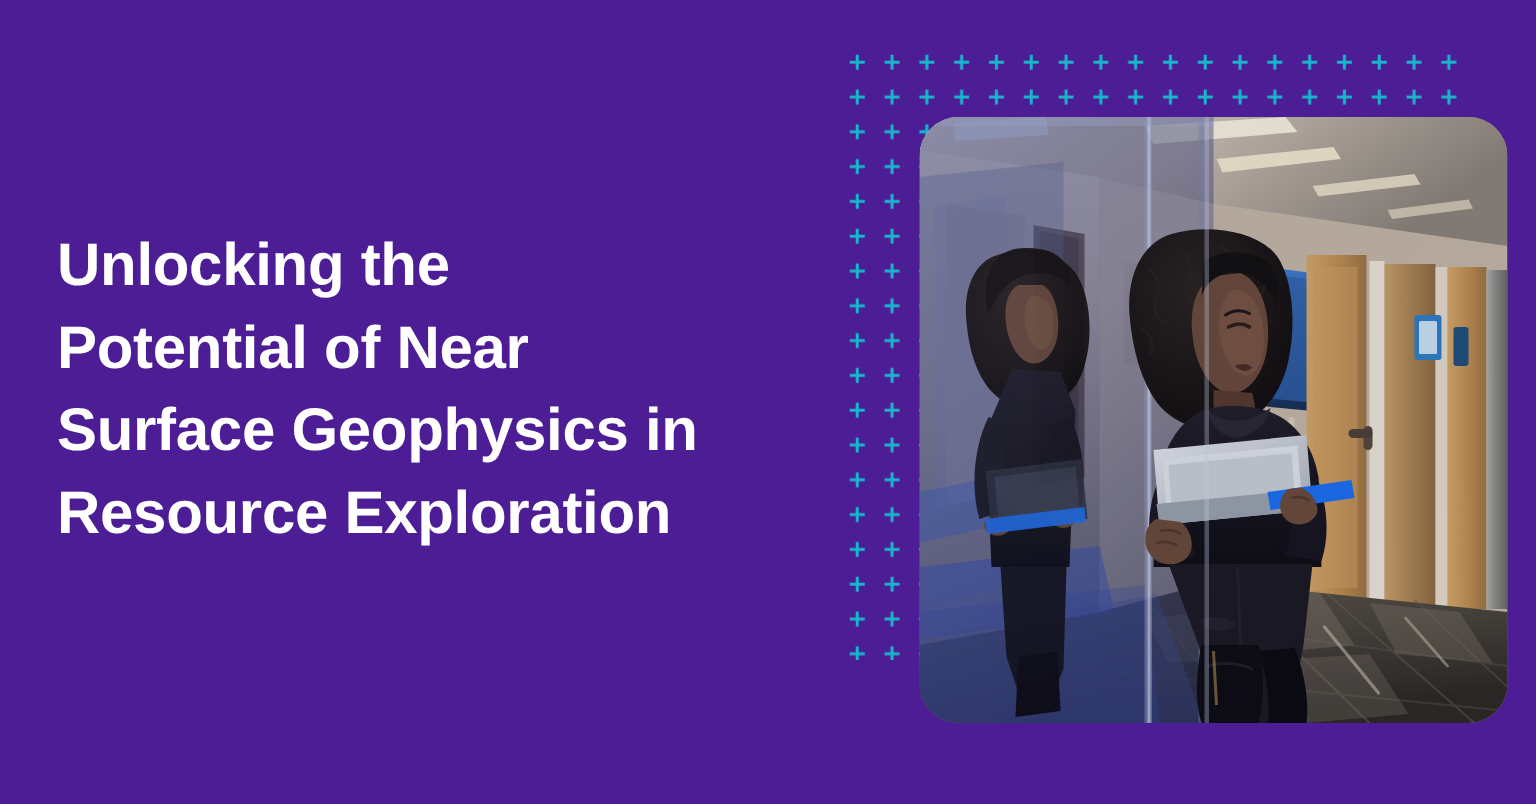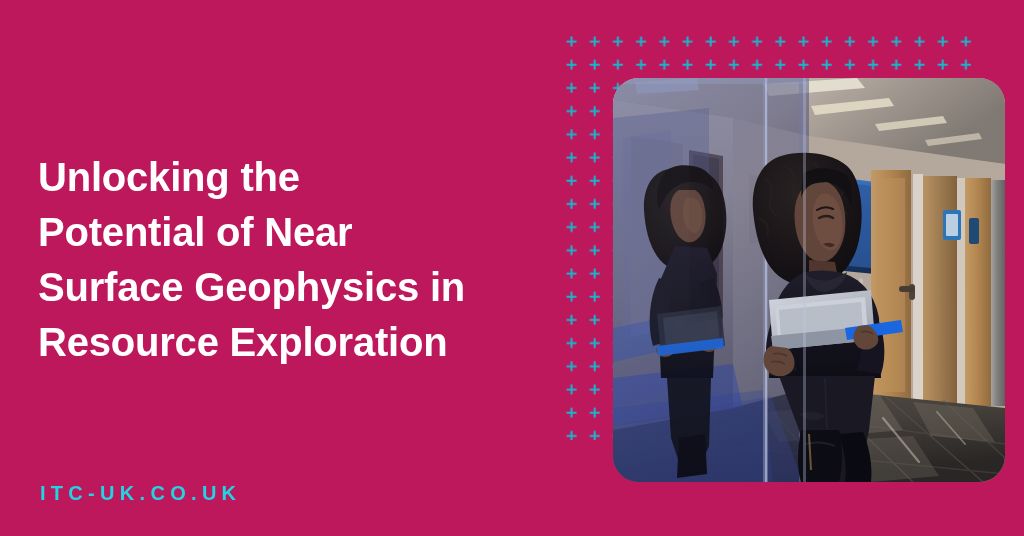--- a/index.html
+++ b/index.html
@@ -7,21 +7,21 @@
   html,body{ background:#0a0936; }
   body{
     width:1024px; height:536px;
     font-family:"Liberation Sans", sans-serif;
     overflow:hidden;
     position:relative;
   }
   .banner{
     position:absolute; inset:0;
     width:1024px; height:536px;
-    background:#be185d;
+    background:#4c1d95;
     overflow:hidden;
   }
 
   
   .text-col{
     position:absolute;
     left:38px; top:150px;
     width:500px;
   }
   .headline{
@@ -338,15 +338,14 @@
     </svg>
   </div>
 
   <div class="text-col">
     <h1 class="headline">Unlocking the
 Potential of Near
 Surface Geophysics in
 Resource Exploration</h1>
   </div>
 
-  <div class="site-url">ITC-UK.CO.UK</div>
 
 </div>
 
 </body></html>

